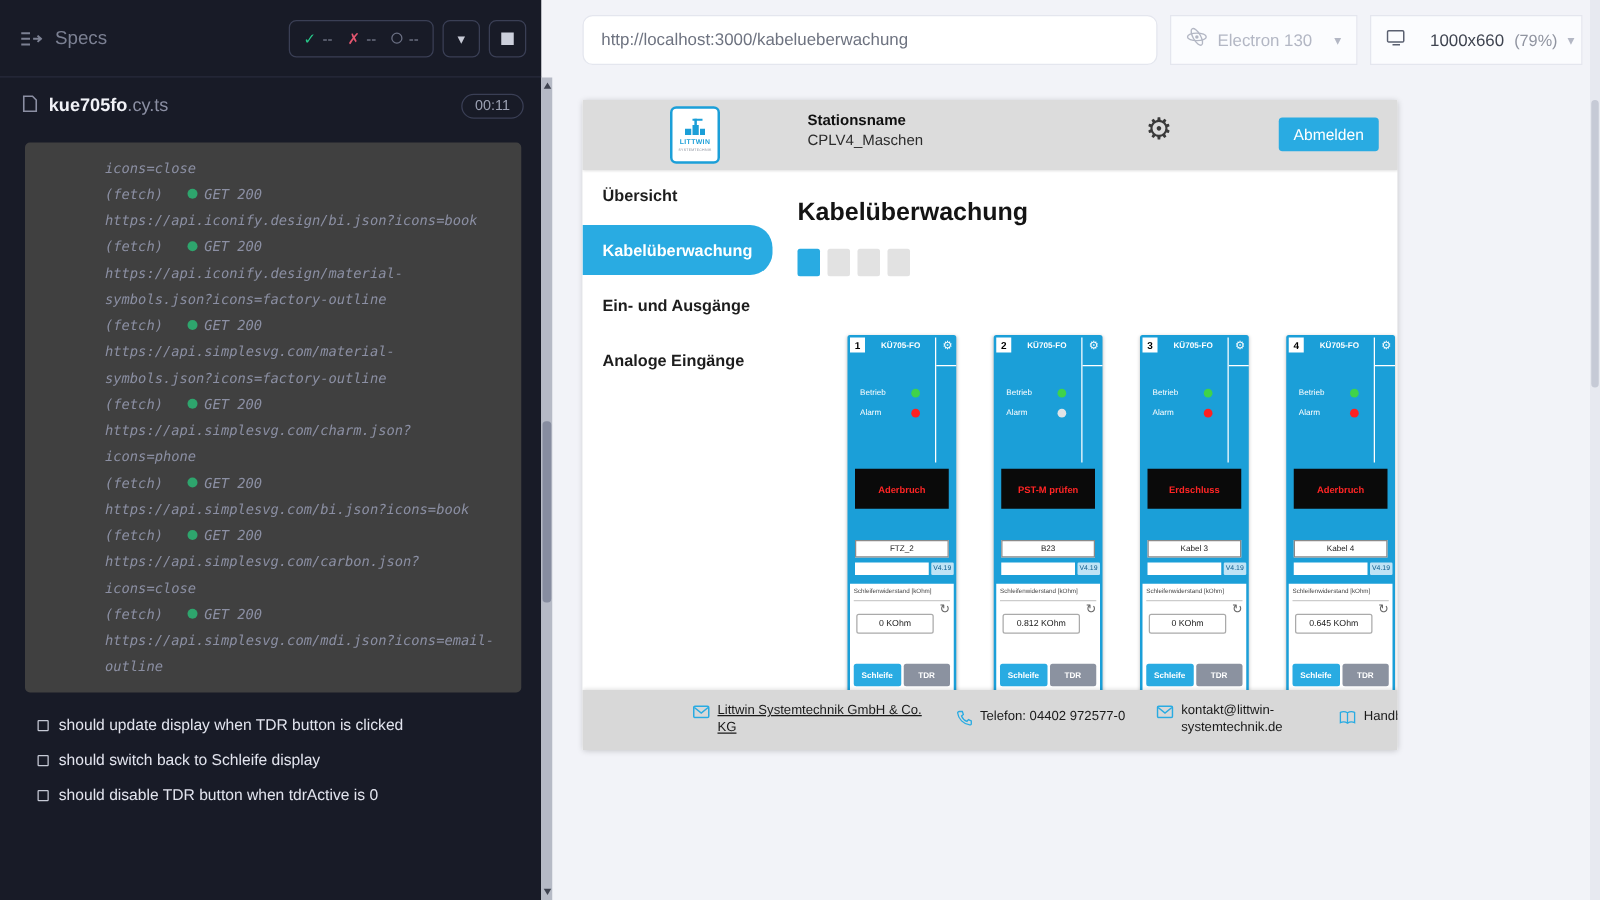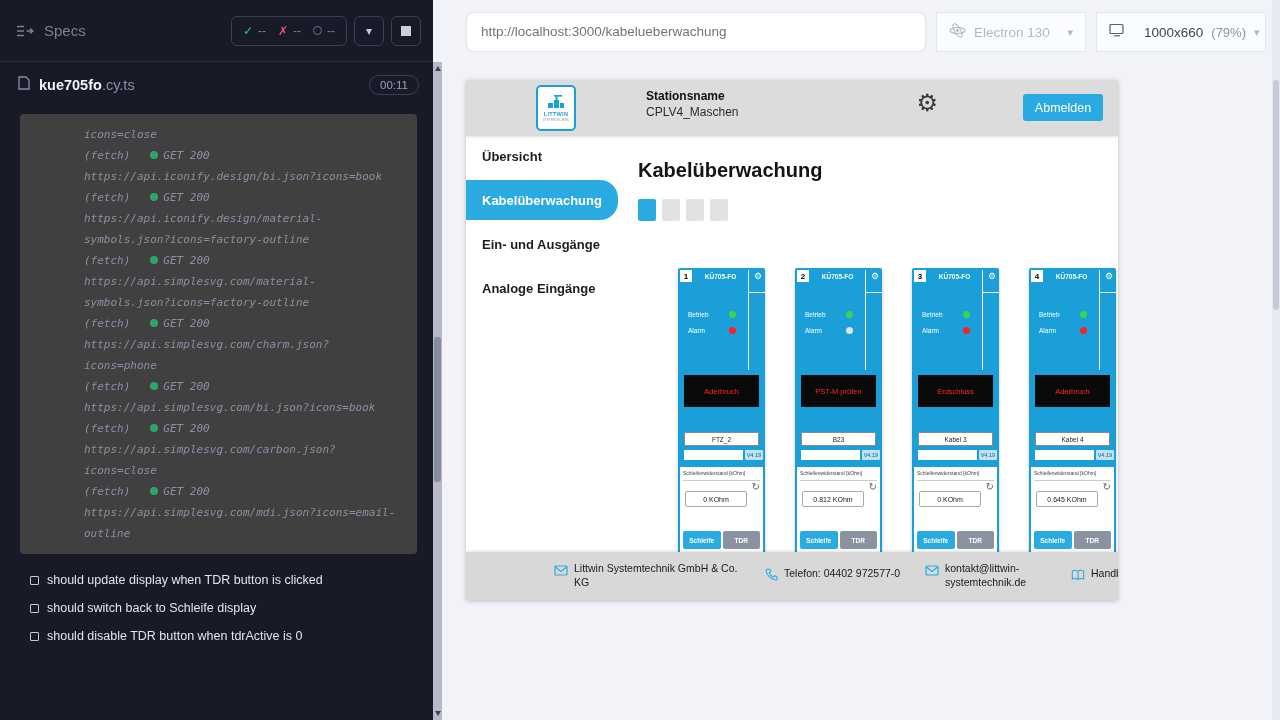--- a/index.html
+++ b/index.html
@@ -86,41 +86,41 @@
   .card-vline { position: absolute; right: 16px; top: 2px; height: 100px; border-left: 1px solid #fff; }
   .card-hline { position: absolute; right: 0; top: 24px; width: 16px; border-top: 1px solid #fff; }
   .leds { position: absolute; left: 10px; top: 38px; width: 48px; }
   .led-row { display: flex; justify-content: space-between; align-items: center; height: 16px; }
   .led-label { font-size: 6.5px; color: #fff; }
   .led { width: 7px; height: 7px; border-radius: 50%; display: inline-block; }
   .dot-green { background: #3fd34a; }
   .dot-red { background: #ff2020; }
   .dot-off { background: #dfe3e6; }
   .display { position: absolute; left: 6px; right: 6px; top: 107px; height: 32px; background: #0a0a0a; display: flex; flex-direction: column; align-items: center; justify-content: center; }
-  .display-alarm { font-size: 7.5px; font-weight: normal; color: #ff2525; text-align: center; }
+  .display-alarm { font-size: 7.5px; font-weight: bold; color: #ff2525; text-align: center; }
   .dv-main { font-size: 13px; font-weight: bold; color: #7dd3fc; line-height: 13px; text-align: center; }
   .dv-sub { font-size: 5px; color: #fff; margin-top: 2px; text-align: center; }
   .cable { position: absolute; left: 6px; right: 6px; top: 164px; height: 14px; background: #fff; border: 1px solid #8a8a8a; font-size: 6.5px; color: #222; display: flex; align-items: center; justify-content: center; }
   .ver-row { position: absolute; left: 6px; right: 2px; top: 182px; height: 10px; display: flex; gap: 2px; align-items: stretch; }
   .ver-strip { flex: 1; background: #fff; }
   .ver { background: #bfe3f5; color: #0d5c8c; font-size: 5.5px; padding: 1px 2px; border-radius: 1px; line-height: 8px; }
   .lower { position: absolute; left: 2px; right: 2px; top: 199px; bottom: 0; background: #fff; padding: 3px; }
   .res-label { font-size: 5px; color: #444; padding-bottom: 4px; border-bottom: 1px solid #ccc; }
   .refresh { position: absolute; right: 3px; top: 14px; font-size: 10px; color: #666; cursor: pointer; }
   .res-value { margin: 10px 13px 0 2px; height: 16px; border: 1px solid #aaa; border-radius: 2px; font-size: 7px; color: #222; display: flex; align-items: center; justify-content: center; }
   .btn-row { margin-top: 24px; display: flex; gap: 2px; }
   .btn-row button { flex: 1; height: 18px; border: none; border-radius: 2px; color: #fff; font-size: 6.5px; font-weight: bold; font-family: "Liberation Sans", sans-serif; cursor: pointer; }
   .btn-schleife { background: #29abe2; }
   .btn-tdr { background: #8b92a0; }
 
   .app-footer { position: absolute; left: 0; bottom: 0; width: 100%; height: 48px; background: #d8d8d8; z-index: 10; box-shadow: 0 -1px 3px rgba(0,0,0,.12); display: flex; align-items: center; padding-left: 88px; gap: 16px; }
   .foot-item { display: flex; align-items: flex-start; gap: 6px; }
   .foot-item svg { flex: none; margin-top: 1px; }
   .foot-text { font-size: 10.5px; color: #1a1a1a; line-height: 1.3; }
-  .fw-175 { width: 175px; } .fw-125 { width: 125px; } .fw-110 { width: 110px; } 
+  .fw-175 { width: 175px; text-decoration: underline; } .fw-125 { width: 125px; } .fw-110 { width: 110px; } 
 </style>
 </head>
 <body>
 
 <div class="runner">
   <div class="runner-header">
     <span class="specs-icon">
       <svg width="18" height="14" viewBox="0 0 18 14">
           <g stroke="#7c8193" stroke-width="1.6" fill="none">
             <path d="M1 2.5h7M1 7h7M1 11.5h7"></path>

